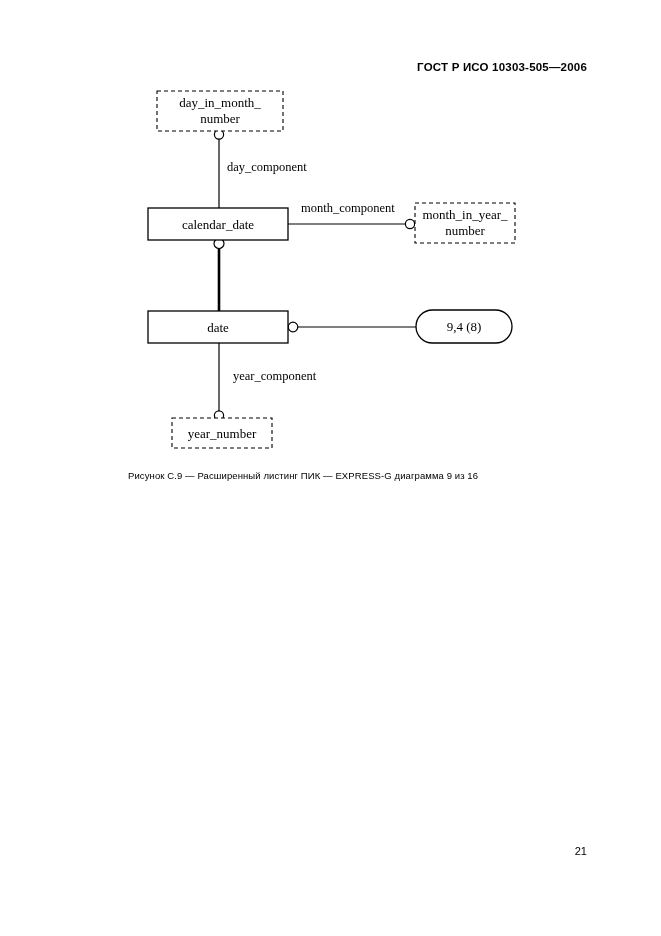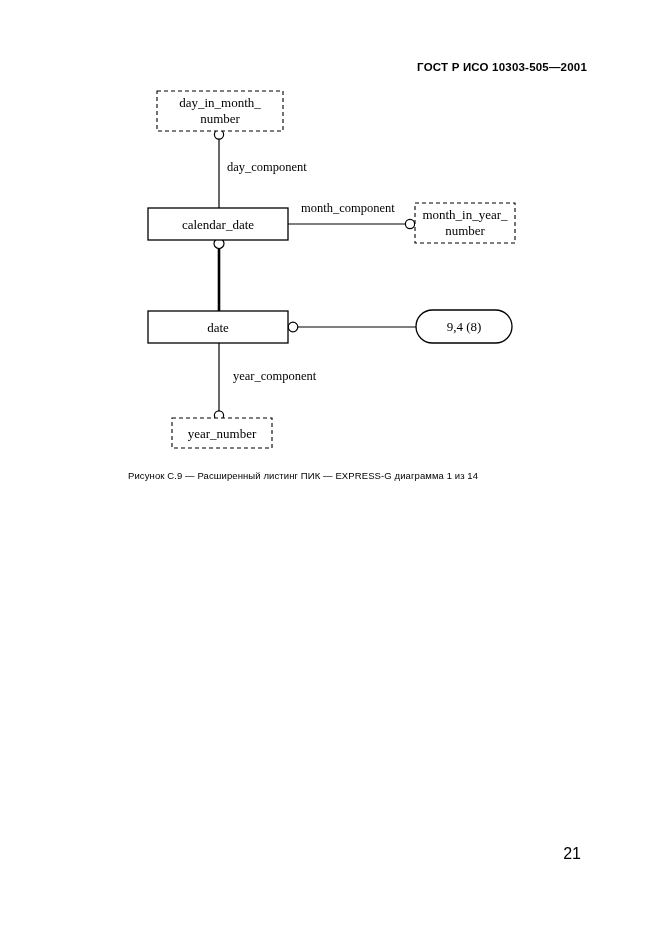--- a/index.html
+++ b/index.html
@@ -57,32 +57,32 @@
     position: absolute;
     left: 128px;
     top: 470px;
     font-family: "Liberation Sans", sans-serif;
     font-size: 9.5px;
     letter-spacing: 0.1px;
     white-space: nowrap;
   }
   .page-number {
     position: absolute;
-    right: 80px;
+    right: 74px;
     top: 845px;
     font-family: "Liberation Sans", sans-serif;
-    font-size: 16px;
+    font-size: 11px;
   }
 </style>
 </head>
 <body>
 
 <div class="page">
 
-  <div class="std-header">ГОСТ Р ИСО 10303-505—2001</div>
+  <div class="std-header">ГОСТ Р ИСО 10303-505—2006</div>
 
   <div class="figure-area">
     <svg class="diagram" width="661" height="500" viewBox="0 0 661 500">
 
       <g>
         <line x1="204" y1="208" x2="204" y2="137" stroke="#000000" stroke-width="1.2"></line>
         <circle cx="204" cy="134.5" r="4.6" fill="#ffffff" stroke="#000000" stroke-width="1.2"></circle>
       </g>
 
       <g>
@@ -139,17 +139,17 @@
 
       <text class="edge-label" x="212" y="171">day_component</text>
 
       <text class="edge-label" x="286" y="212">month_component</text>
 
       <text class="edge-label" x="218" y="380">year_component</text>
 
     </svg>
   </div>
 
-  <div class="caption">Рисунок С.9 — Расширенный листинг ПИК — EXPRESS-G диаграмма 1 из 14</div>
+  <div class="caption">Рисунок С.9 — Расширенный листинг ПИК — EXPRESS-G диаграмма 9 из 16</div>
 
   <div class="page-number">21</div>
 
 </div>
 
 </body></html>

